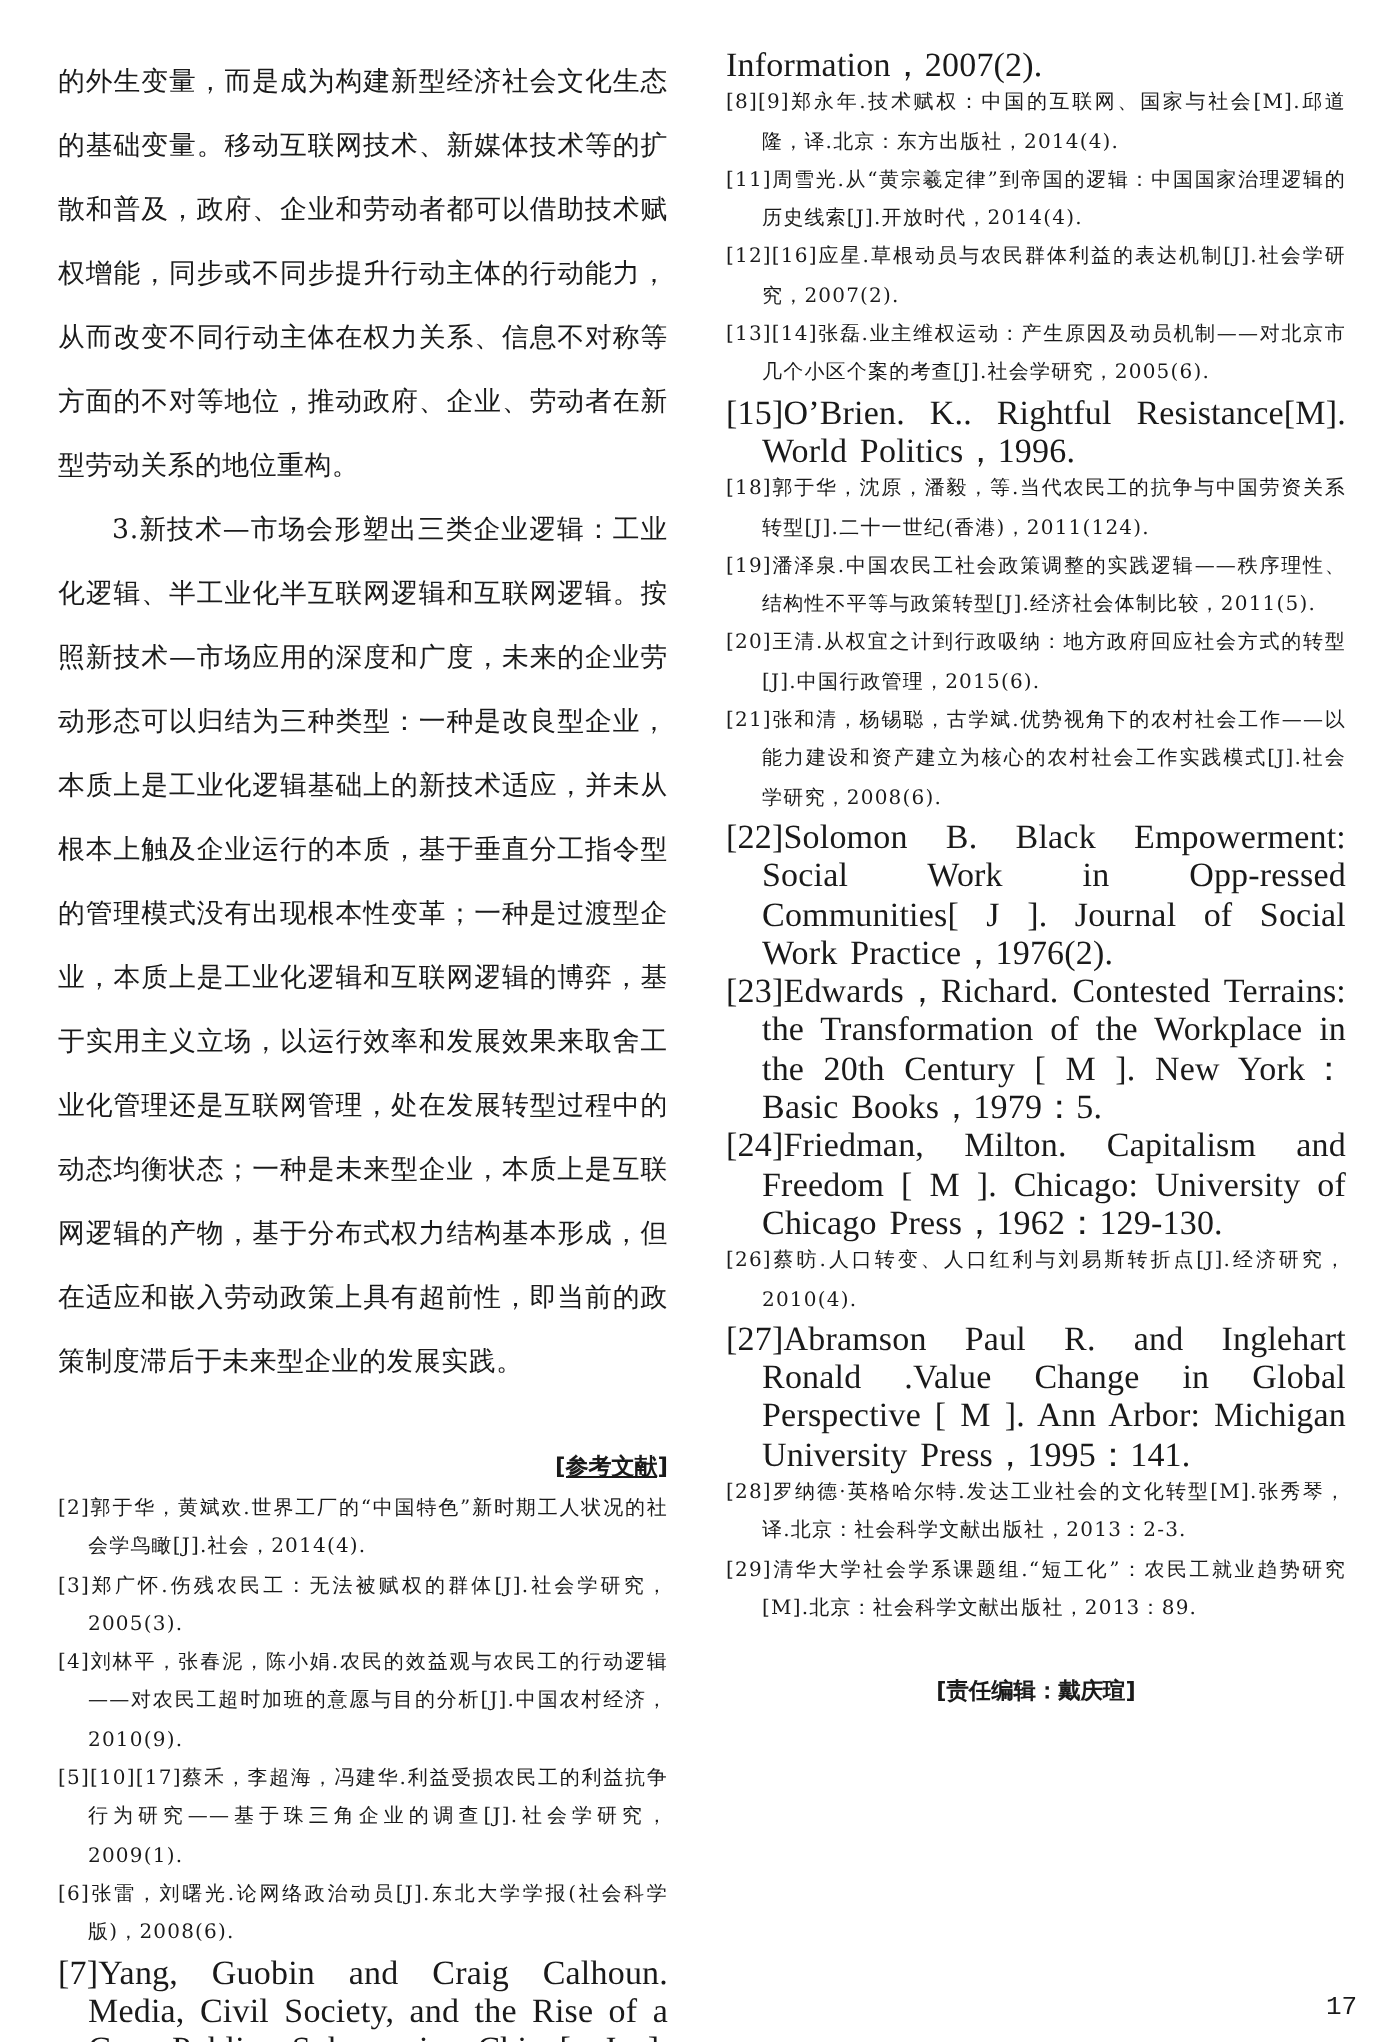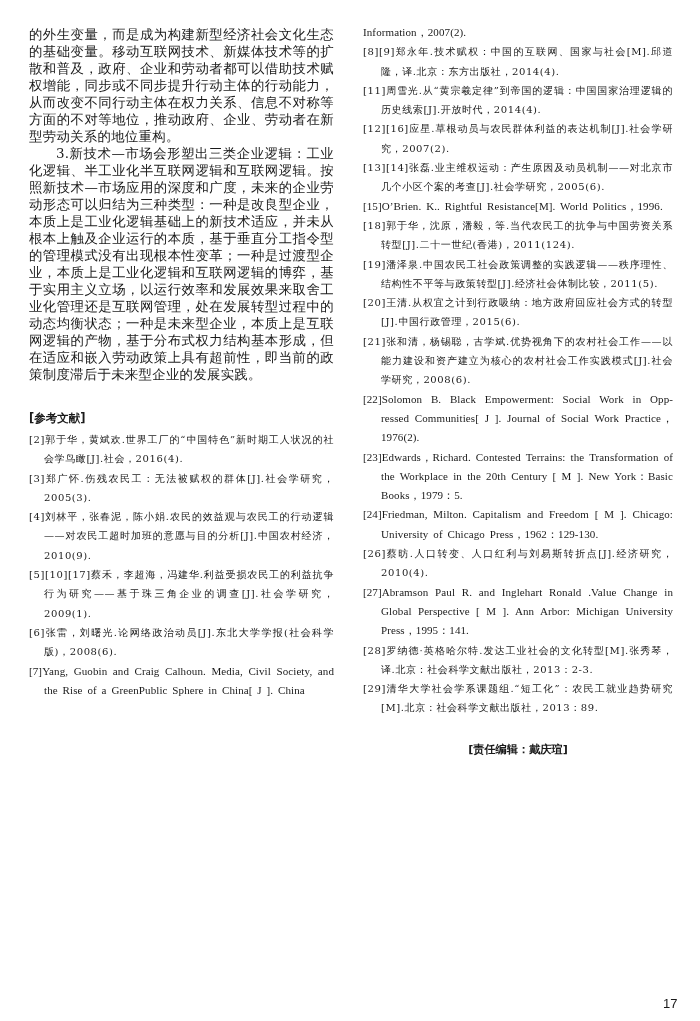--- a/index.html
+++ b/index.html
@@ -1,47 +1,47 @@
 <!DOCTYPE html>
 <html><head>
 <meta charset="utf-8">
 <style>
   html, body { margin:0; padding:0; background:#ffffff; }
   body { width:700px; height:1021px; position:relative; overflow:hidden; color:#1a1a1a;
          font-family:"DejaVu Serif", "Liberation Serif", serif; }
   .col { position:absolute; top:0; }
   .col-left { left:29px; width:305px; }
   .col-right { left:363px; width:310px; }
-  .body-para { font-size:13.4px; line-height:17px; letter-spacing:0.3px; text-align:justify;
+  .body-para { font-size:13.4px; line-height:32px; letter-spacing:0.3px; text-align:justify;
                text-align-last:left; margin:0; }
   .body-para.first { margin-top:26px; }
   .body-para.indent { text-indent:27px; }
   .ref-heading { font-family:"DejaVu Sans", "Liberation Sans", sans-serif; font-weight:bold;
-                 font-size:11.5px; text-align:left; margin-top:28px; margin-bottom:4px; }
+                 font-size:11.5px; text-align:right; margin-top:28px; margin-bottom:4px;text-decoration:underline; }
   .refs { margin:0; padding:0; list-style:none; }
   .ref { font-size:10px; line-height:19.3px; padding-left:15px; text-indent:-15px;
          text-align:justify; letter-spacing:0.6px; word-spacing:1px; margin:0; }
-  .ref.latin { font-family:"Liberation Serif", "DejaVu Serif", serif; font-size:11px; letter-spacing:0.1px; word-spacing:2px; }
+  .ref.latin { font-family:"Liberation Serif", "DejaVu Serif", serif; font-size:17px; letter-spacing:0.1px; word-spacing:2px; }
   .col-right .ref { padding-left:18px; text-indent:-18px; }
   .col-right .refs { margin-top:23px; }
   .continued { padding-left:18px; text-indent:0; }
   .editor { font-family:"DejaVu Sans", "Liberation Sans", sans-serif; font-weight:bold; font-size:11.2px;
             text-align:center; margin-top:24px; }
-  .page-number { position:absolute; left:663px; top:996px; font-family:Liberation Sans, sans-serif; font-size:13px; }
+  .page-number { position:absolute; left:663px; top:996px; font-family:Liberation Mono, monospace; font-size:13px; }
 </style>
 </head>
 <body>
 
 <div class="col col-left">
   <p class="body-para first">的外生变量，而是成为构建新型经济社会文化生态的基础变量。移动互联网技术、新媒体技术等的扩散和普及，政府、企业和劳动者都可以借助技术赋权增能，同步或不同步提升行动主体的行动能力，从而改变不同行动主体在权力关系、信息不对称等方面的不对等地位，推动政府、企业、劳动者在新型劳动关系的地位重构。</p>
   <p class="body-para indent">3.新技术—市场会形塑出三类企业逻辑：工业化逻辑、半工业化半互联网逻辑和互联网逻辑。按照新技术—市场应用的深度和广度，未来的企业劳动形态可以归结为三种类型：一种是改良型企业，本质上是工业化逻辑基础上的新技术适应，并未从根本上触及企业运行的本质，基于垂直分工指令型的管理模式没有出现根本性变革；一种是过渡型企业，本质上是工业化逻辑和互联网逻辑的博弈，基于实用主义立场，以运行效率和发展效果来取舍工业化管理还是互联网管理，处在发展转型过程中的动态均衡状态；一种是未来型企业，本质上是互联网逻辑的产物，基于分布式权力结构基本形成，但在适应和嵌入劳动政策上具有超前性，即当前的政策制度滞后于未来型企业的发展实践。</p>
 
   <div class="ref-heading">[参考文献]</div>
   <ul class="refs">
-    <li class="ref">[2]郭于华，黄斌欢.世界工厂的“中国特色”新时期工人状况的社会学鸟瞰[J].社会，2016(4).</li>
+    <li class="ref">[2]郭于华，黄斌欢.世界工厂的“中国特色”新时期工人状况的社会学鸟瞰[J].社会，2014(4).</li>
     <li class="ref">[3]郑广怀.伤残农民工：无法被赋权的群体[J].社会学研究，2005(3).</li>
     <li class="ref">[4]刘林平，张春泥，陈小娟.农民的效益观与农民工的行动逻辑——对农民工超时加班的意愿与目的分析[J].中国农村经济，2010(9).</li>
     <li class="ref">[5][10][17]蔡禾，李超海，冯建华.利益受损农民工的利益抗争行为研究——基于珠三角企业的调查[J].社会学研究，2009(1).</li>
     <li class="ref">[6]张雷，刘曙光.论网络政治动员[J].东北大学学报(社会科学版)，2008(6).</li>
     <li class="ref latin">[7]Yang, Guobin and Craig Calhoun. Media, Civil Society, and the Rise of a GreenPublic Sphere in China[ J ]. China</li>
   </ul>
 </div>
 
 <div class="col col-right">
   <ul class="refs">

